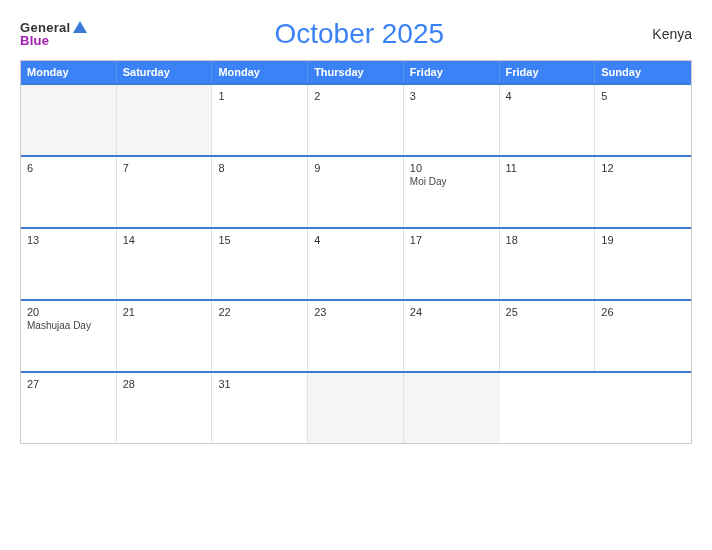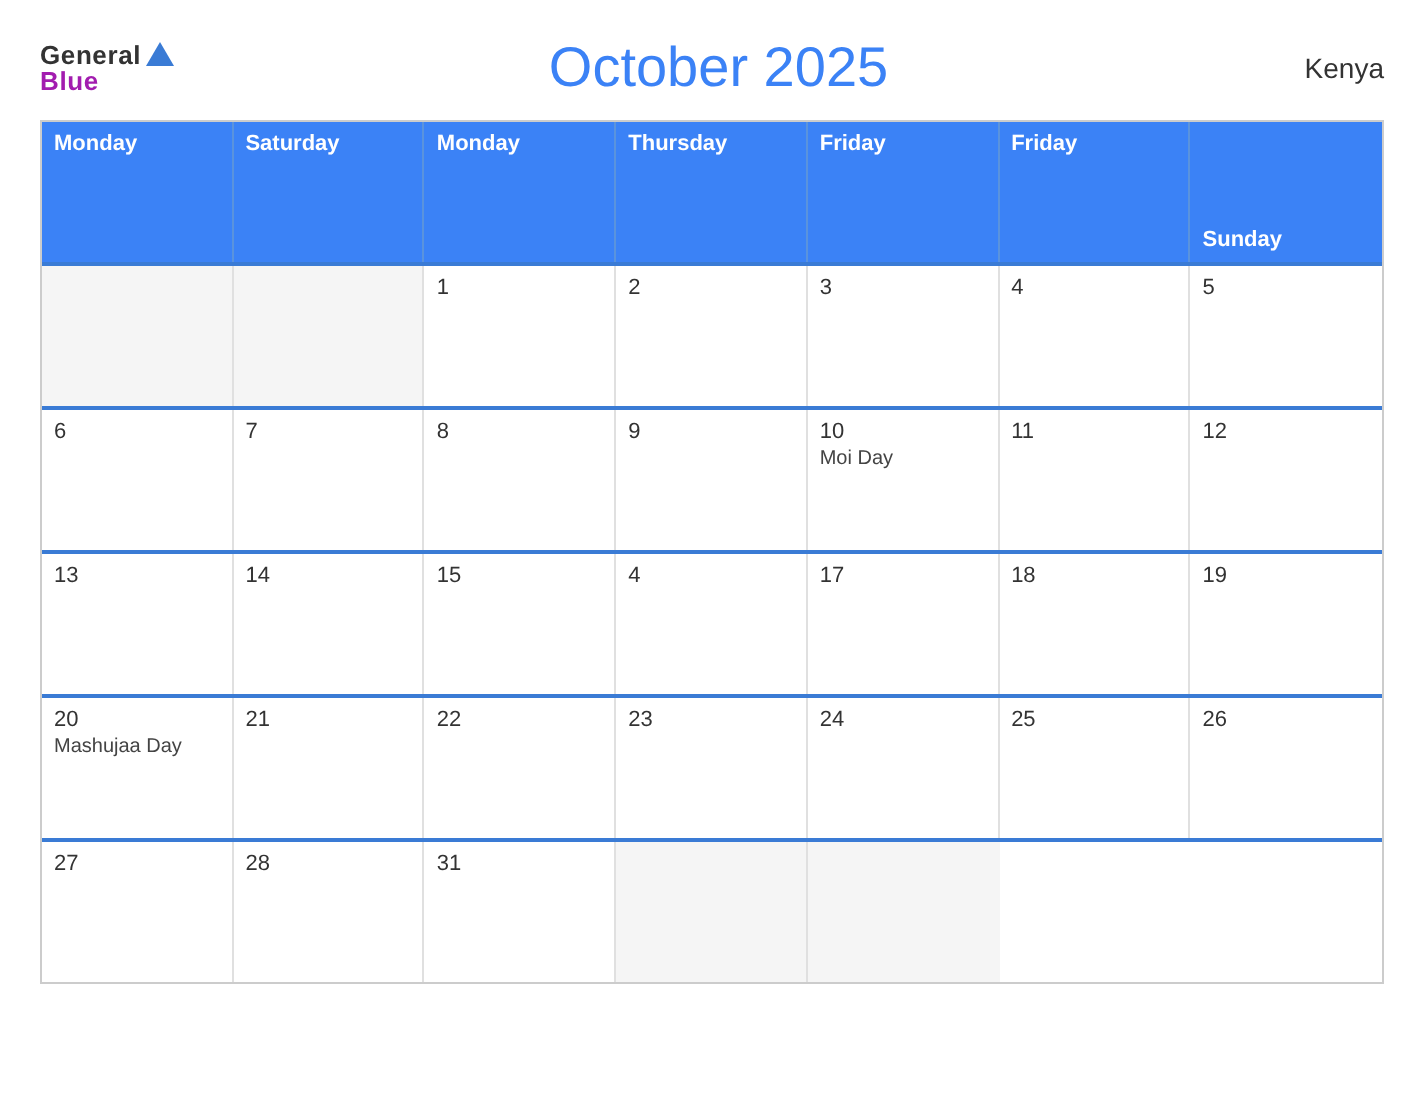--- a/index.html
+++ b/index.html
@@ -82,21 +82,20 @@
     .cal-header-cell {
       color: #fff;
       font-size: 11px;
       font-weight: bold;
       padding: 5px 6px;
       text-align: left;
       border-right: 1px solid #5a93dd;
     }
     .cal-header-cell:last-child {
       border-right: none;
-      margin-top: 48px;
     }
     .cal-body {
       flex: 1;
       display: flex;
       flex-direction: column;
     }
     .cal-week {
       display: grid;
       grid-template-columns: repeat(7, 1fr);
       flex: 1;

